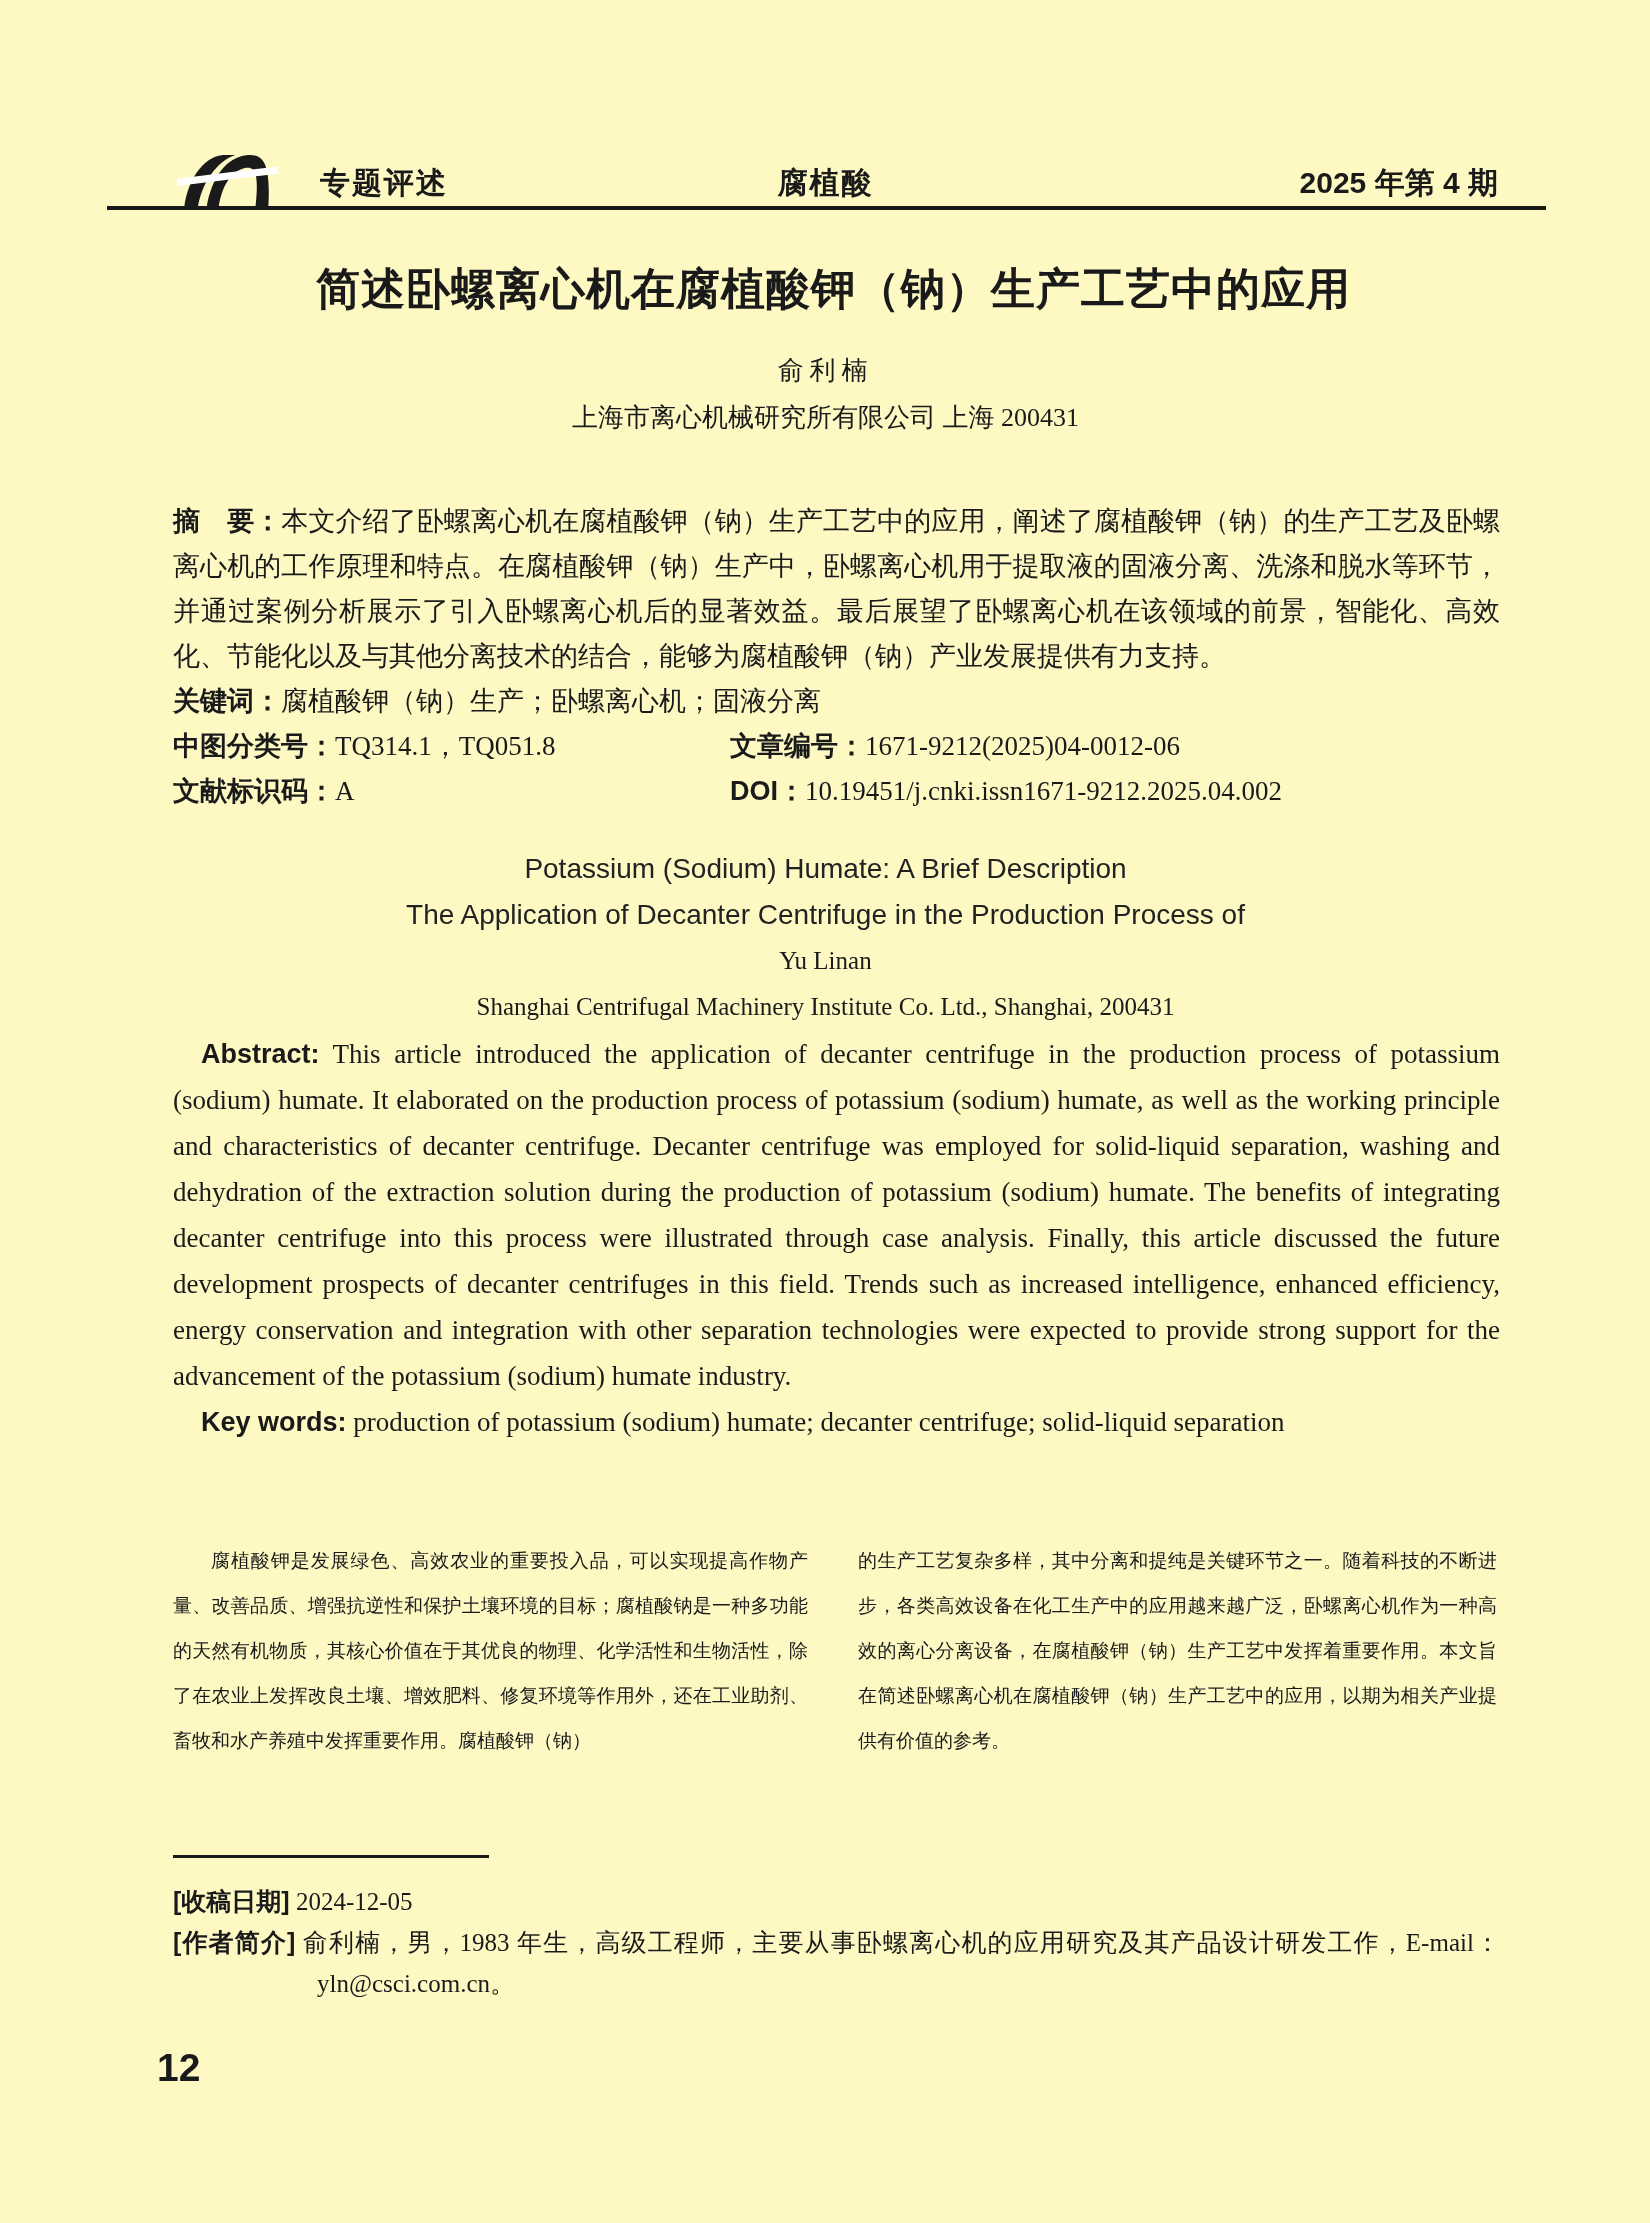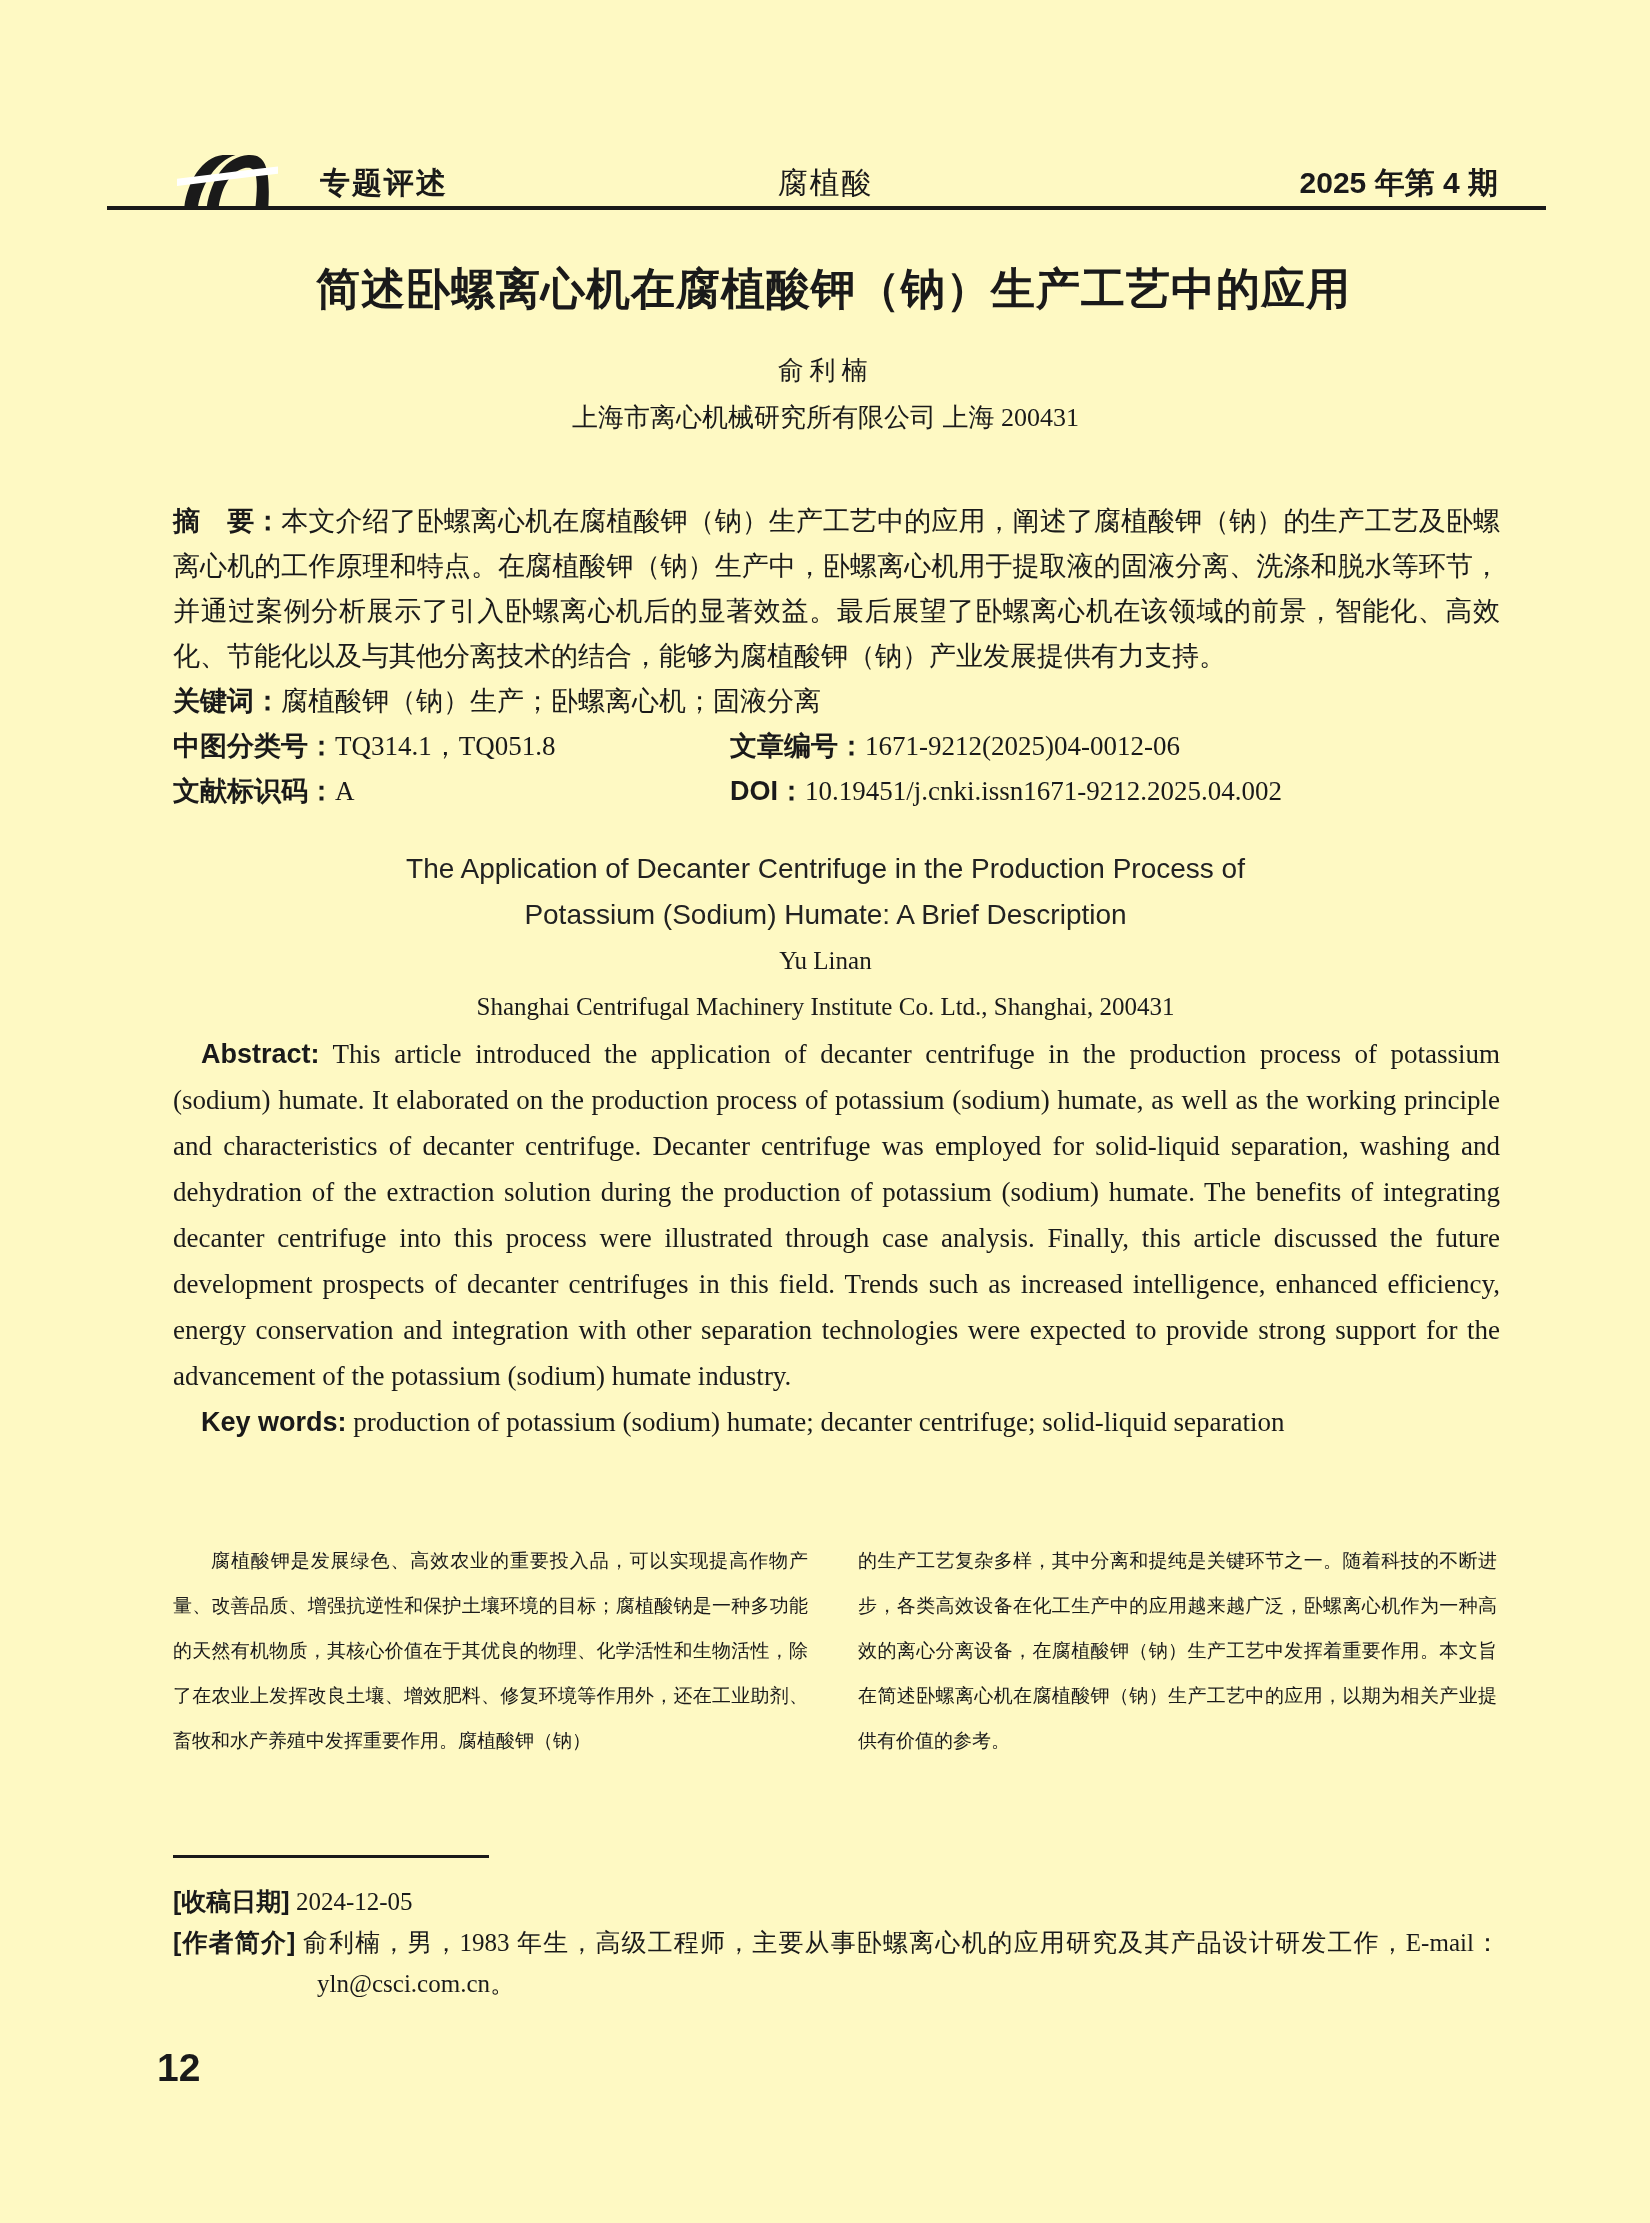--- a/index.html
+++ b/index.html
@@ -12,21 +12,21 @@
     color: #1a1a1a;
     overflow: hidden;
     font-family: "Liberation Serif", serif;
   }
   .sans { font-family: "Liberation Sans", sans-serif; }
 
   
   .hdr-logo { position: absolute; left: 177px; top: 151px; width: 101px; height: 56px; }
   .hdr-rule { position: absolute; left: 107px; top: 206px; width: 1439px; height: 3.9px; background: #1a1a1a; }
   .hdr-section { position: absolute; left: 320px; top: 163px; font-size: 30px; font-weight: 600; letter-spacing: 1.9px; }
-  .hdr-journal { position: absolute; left: 0; right: 0; top: 163px; text-align: center; font-size: 30px; font-weight: 400; letter-spacing: 1.9px; }
+  .hdr-journal { position: absolute; left: 0; right: 0; top: 163px; text-align: center; font-size: 30px; font-weight: 700; letter-spacing: 1.9px; }
   .hdr-issue { position: absolute; right: 153px; top: 163px; font-size: 30px; font-weight: 600; }
 
   
   .cn-title { position: absolute; left: 0; right: 0; top: 260px; text-align: center; font-size: 44px; font-weight: 700; letter-spacing: 1px; padding-left: 16px; }
   .cn-author { position: absolute; left: 0; right: 0; top: 353px; text-align: center; font-size: 26px; letter-spacing: 5.8px; }
   .cn-affil { position: absolute; left: 0; right: 0; top: 400px; text-align: center; font-size: 26px; }
 
   
   .cn-abs { position: absolute; left: 173px; top: 499px; width: 1327px; font-size: 27px; line-height: 45px; }
   .cn-abs p { text-align: justify; }
@@ -90,22 +90,22 @@
       <p class="meta-cell-l"><span class="lbl">中图分类号：</span><span>TQ314.1，TQ051.8</span></p>
       <p class="meta-cell-r"><span class="lbl">文章编号：</span><span>1671-9212(2025)04-0012-06</span></p>
     </div>
     <div class="meta-row">
       <p class="meta-cell-l"><span class="lbl">文献标识码：</span><span>A</span></p>
       <p class="meta-cell-r"><span class="lbl">DOI：</span><span>10.19451/j.cnki.issn1671-9212.2025.04.002</span></p>
     </div>
   </div>
 
   <div class="en-head">
+    <div class="en-title">Potassium (Sodium) Humate: A Brief Description</div>
     <div class="en-title">The Application of Decanter Centrifuge in the Production Process of</div>
-    <div class="en-title">Potassium (Sodium) Humate: A Brief Description</div>
     <div class="en-author">Yu Linan</div>
     <div class="en-affil">Shanghai Centrifugal Machinery Institute Co. Ltd., Shanghai, 200431</div>
   </div>
 
   <div class="en-abs">
     <p><span class="en-lbl">Abstract:</span><span> This article introduced the application of decanter centrifuge in the production process of potassium (sodium) humate. It elaborated on the production process of potassium (sodium) humate, as well as the working principle and characteristics of decanter centrifuge. Decanter centrifuge was employed for solid-liquid separation, washing and dehydration of the extraction solution during the production of potassium (sodium) humate. The benefits of integrating decanter centrifuge into this process were illustrated through case analysis. Finally, this article discussed the future development prospects of decanter centrifuges in this field. Trends such as increased intelligence, enhanced efficiency, energy conservation and integration with other separation technologies were expected to provide strong support for the advancement of the potassium (sodium) humate industry.</span></p>
     <p><span class="en-lbl">Key words:</span><span> production of potassium (sodium) humate; decanter centrifuge; solid-liquid separation</span></p>
   </div>
 
   <div class="col col-left">

